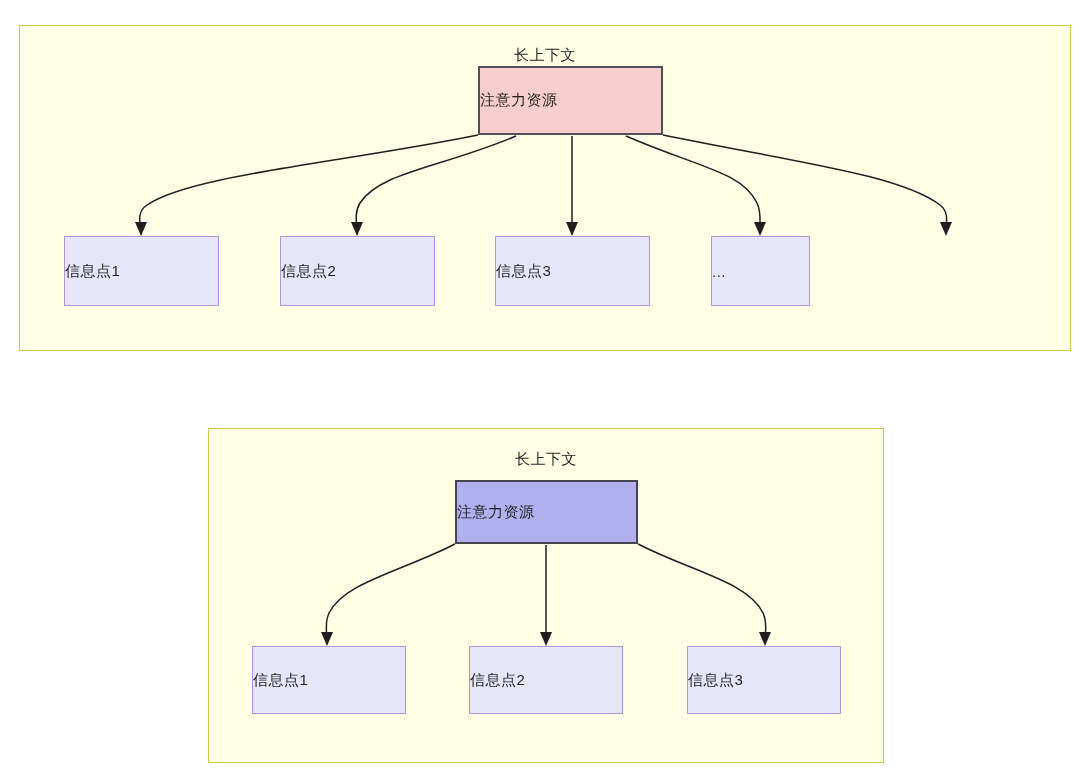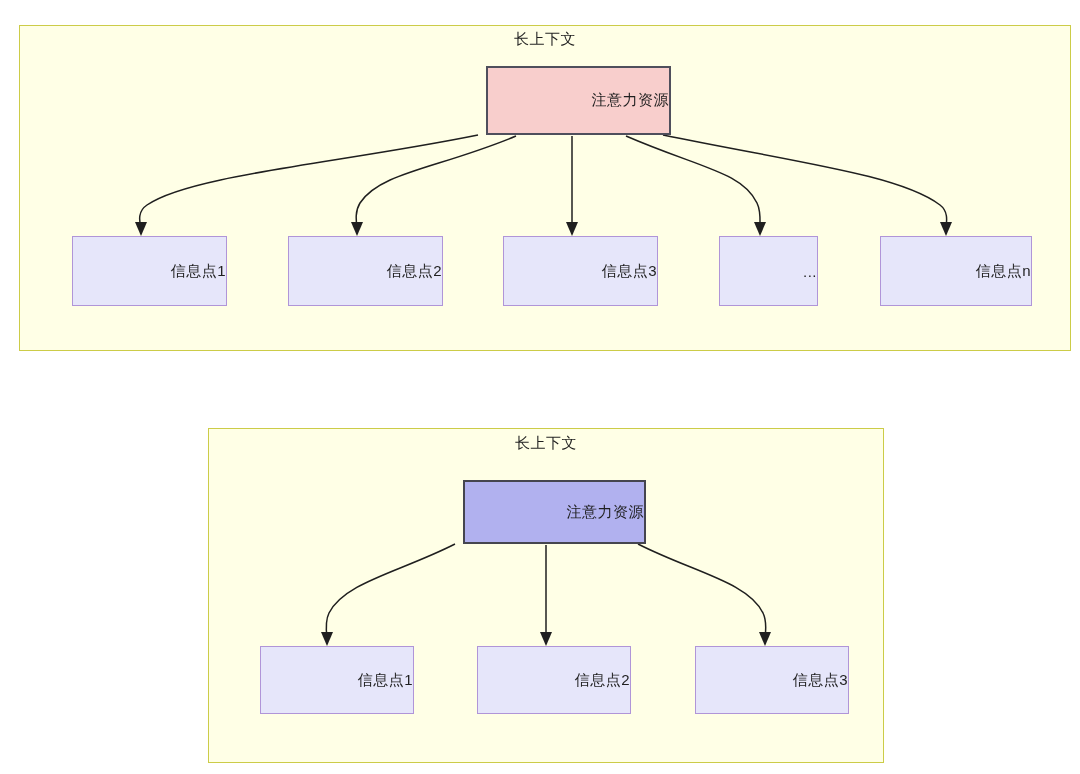--- a/index.html
+++ b/index.html
@@ -29,45 +29,44 @@
     border: 1.6px solid #cccc48;
   }
   .group-title {
     position: absolute;
     text-align: center;
     font-size: 15px;
     color: #1f1f1f;
     letter-spacing: 0.5px;
     white-space: nowrap;
     line-height: 1;
+    margin-top: 16px;
   }
   .node {
     position: absolute;
     box-sizing: border-box;
     display: flex;
     align-items: center;
-    justify-content: flex-end;
+    justify-content: flex-start;
     font-size: 15px;
     letter-spacing: 0.5px;
     color: #1f1f1f;
     white-space: nowrap;
-    margin-left: 8px;
   }
   .node-root-long {
     background: #f8cecc;
     border: 2.4px solid #4f4f5c;
   }
   .node-root-short {
     background: #b1b1ef;
     border: 2.4px solid #45454f;
   }
   .node-leaf {
     background: #e6e6fa;
     border: 1.6px solid #b095d8;
-    padding-left: 21px;
   }
   .edge-layer {
     position: absolute;
     left: 0;
     top: 0;
     width: 1080px;
     height: 774px;
     pointer-events: none;
   }
   .edge-path {
@@ -120,23 +119,20 @@
   </div>
 
   <div class="node node-leaf" style="left:495px; top:236px; width:155px; height:70px;">
     <span>信息点3</span>
   </div>
 
   <div class="node node-leaf" style="left:711px; top:236px; width:99px; height:70px;">
     <span>...</span>
   </div>
 
-  <div class="node node-leaf" style="left:872px; top:236px; width:152px; height:70px;">
-    <span>信息点n</span>
-  </div>
 
   <div class="group-box" style="left:208px; top:428px; width:676px; height:335px;"></div>
 
   <div class="group-title" style="left:446px; top:435px; width:200px;">长上下文</div>
 
   <svg class="edge-layer" viewBox="0 0 1080 774" width="1080" height="774" xmlns="http://www.w3.org/2000/svg">
 
     <path class="edge-path" d="M 455 544 C 400 572 345 582 329 613 C 325 621 326 630 327 638"></path>
     <polygon class="arrow-head" points="327,646 321,632 333,632"></polygon>
 

